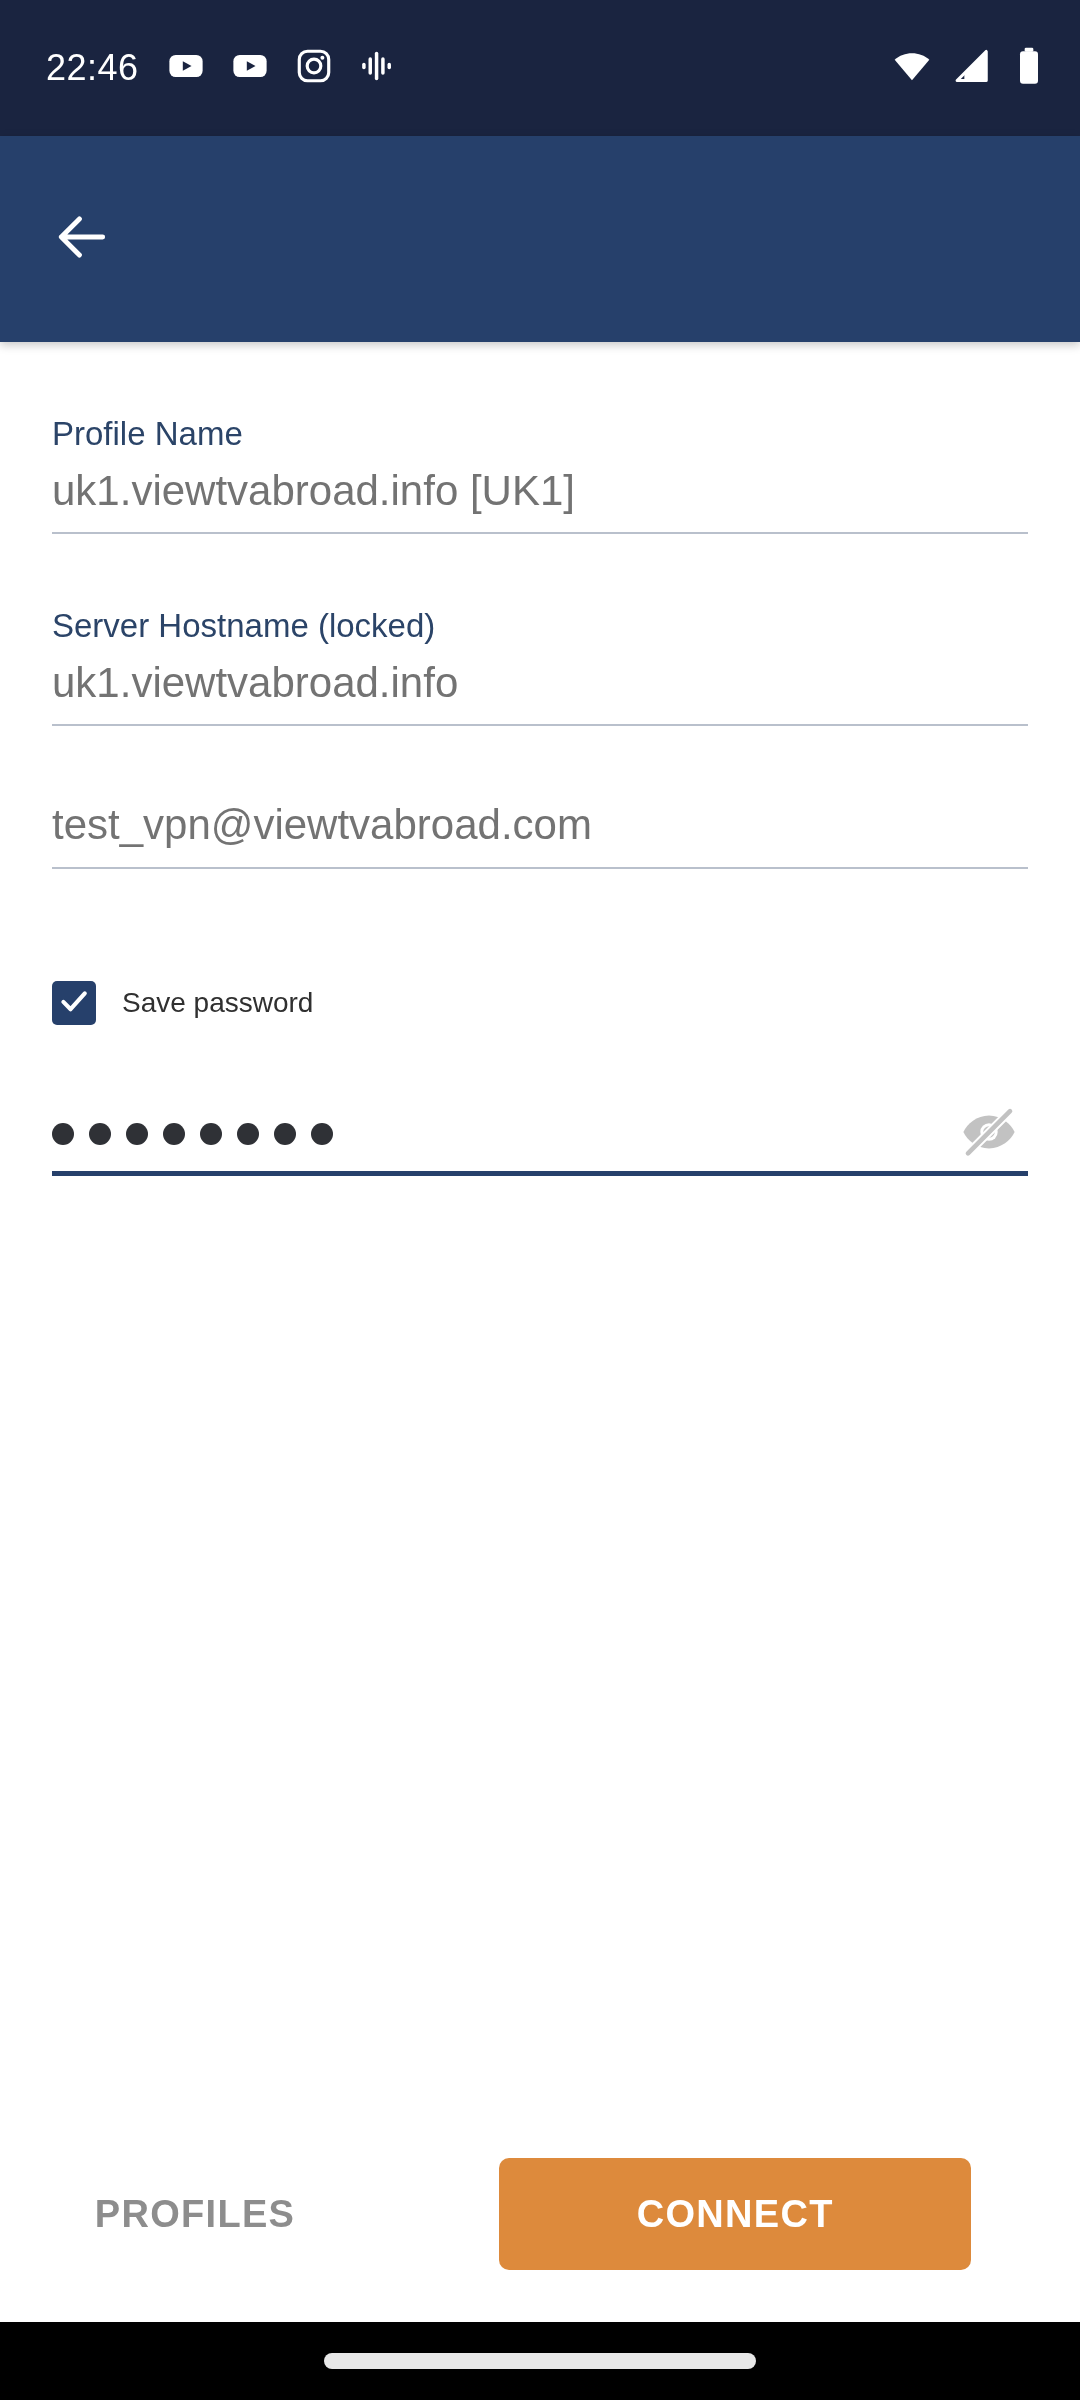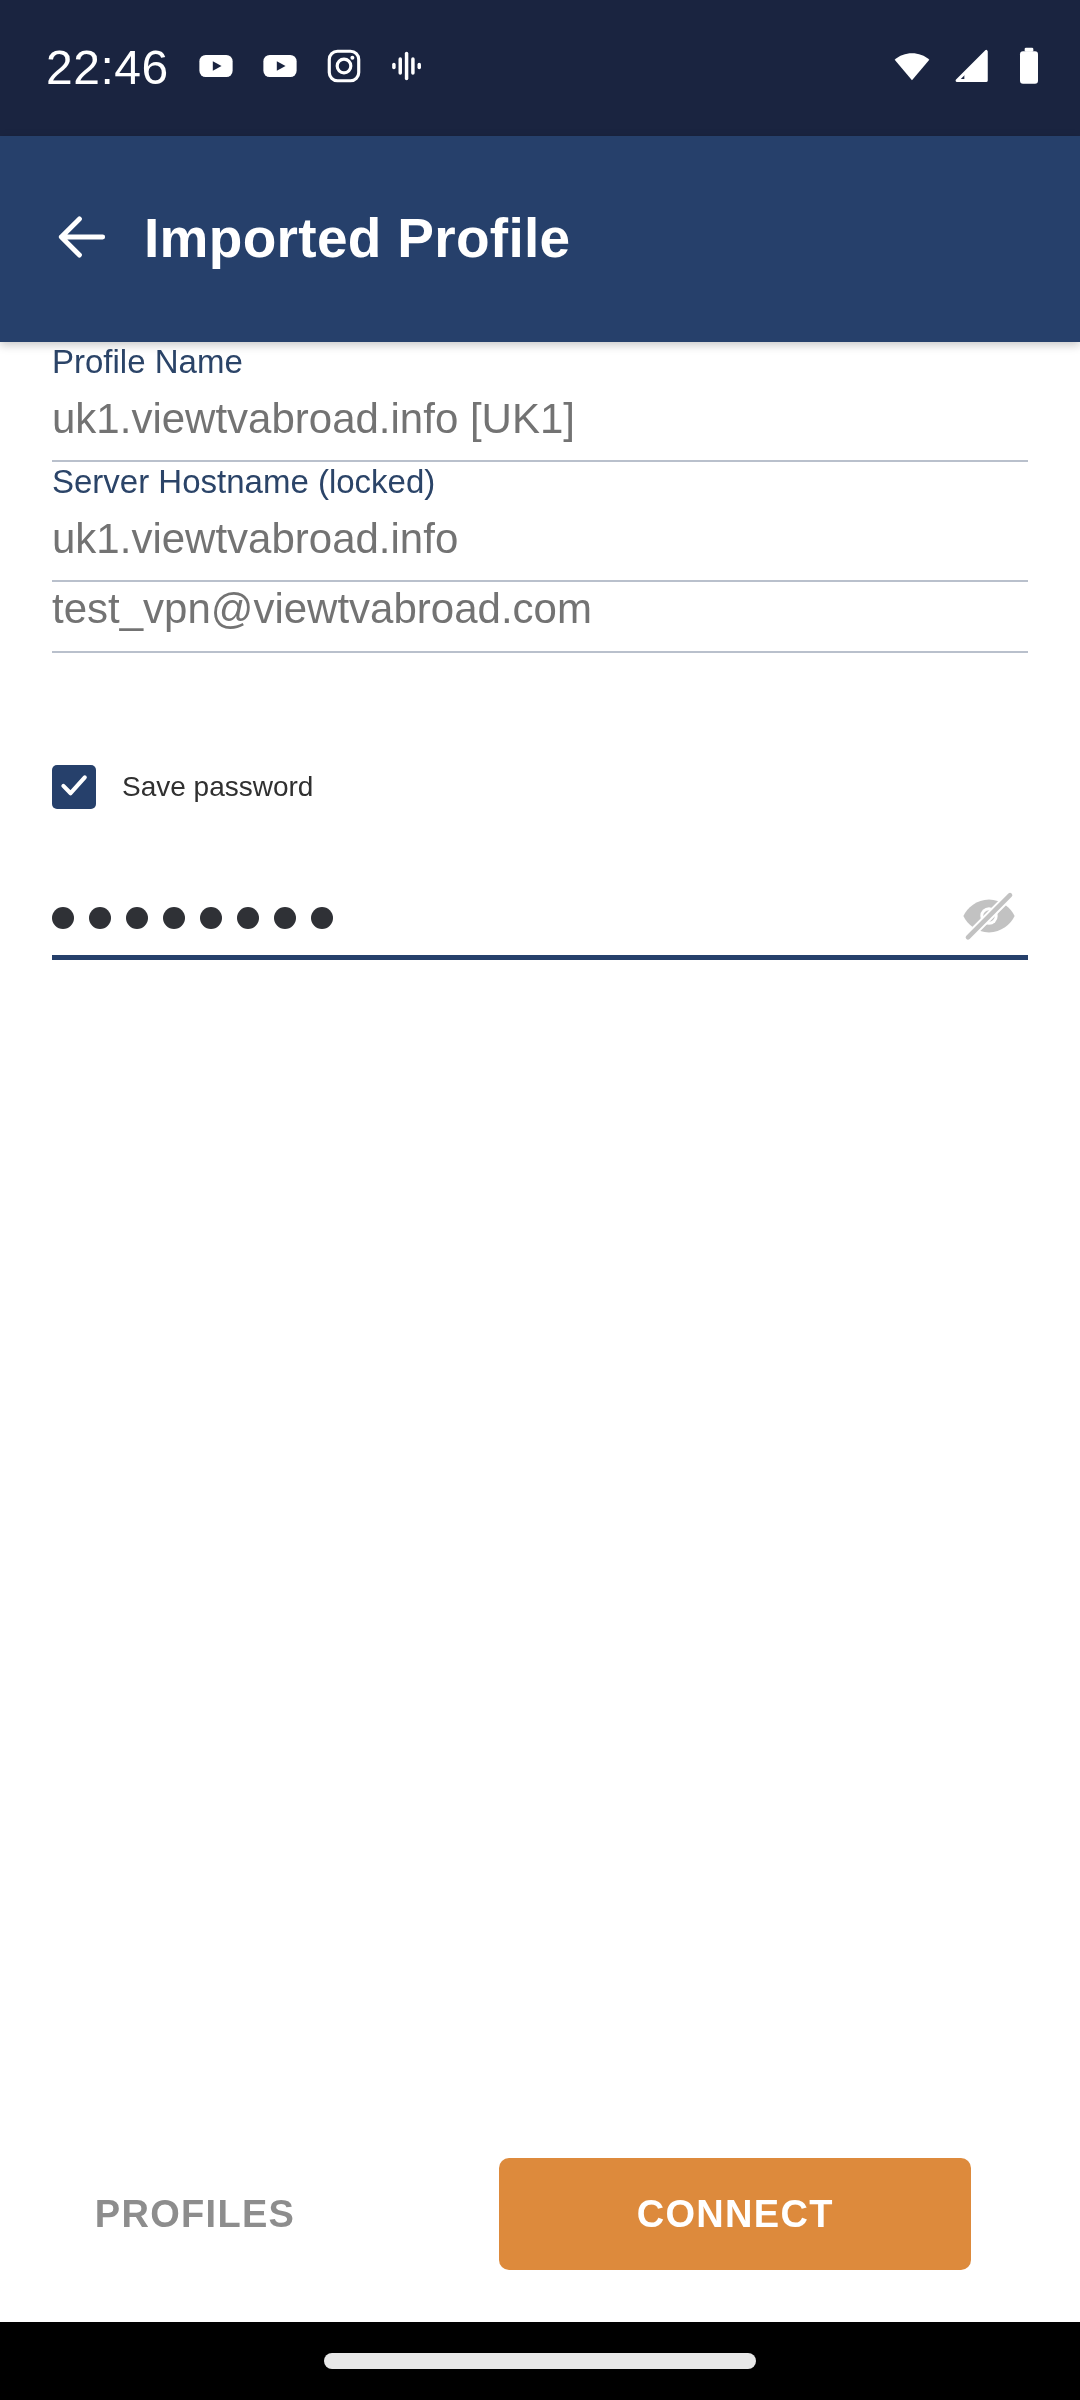--- a/index.html
+++ b/index.html
@@ -25,21 +25,21 @@
   .status-bar {
     height: 136px;
     background: #1a2440;
     display: flex;
     align-items: center;
     padding: 0 34px 0 46px;
     flex: 0 0 136px;
   }
   .status-clock {
     color: #ffffff;
-    font-size: 48px;
+    font-size: 36px;
     letter-spacing: 0.5px;
     font-weight: 400;
     line-height: 1;
   }
   .status-left-icons {
     display: flex;
     align-items: center;
     gap: 26px;
     margin-left: 28px;
   }
@@ -83,20 +83,21 @@
   .content {
     flex: 1 1 auto;
     background: #ffffff;
     padding: 0 52px;
     position: relative;
     overflow: hidden;
   }
 
   .field {
     position: relative;
+    padding-top: 72px;
   }
   .field-label {
     font-size: 33px;
     color: #2b4468;
     line-height: 1.2;
     margin-bottom: 10px;
   }
   .field-value {
     font-size: 42px;
     color: #737373;
@@ -283,21 +284,20 @@
   </div>
 
   <div class="app-bar">
     <div class="back-btn">
       <span>
         <svg width="62" height="62" viewBox="0 0 24 24">
             <path d="M20 12H4M4 12l7-7M4 12l7 7" fill="none" stroke="#ffffff" stroke-width="1.9" stroke-linecap="round" stroke-linejoin="round"></path>
           </svg>
       </span>
     </div>
-    <div class="app-bar-title">Imported Profile</div>
   </div>
 
   <div class="content">
 
     <div class="field">
       <div class="field-label">Profile Name</div>
       <div class="field-value">uk1.viewtvabroad.info [UK1]</div>
       <div class="field-underline"></div>
     </div>
 

